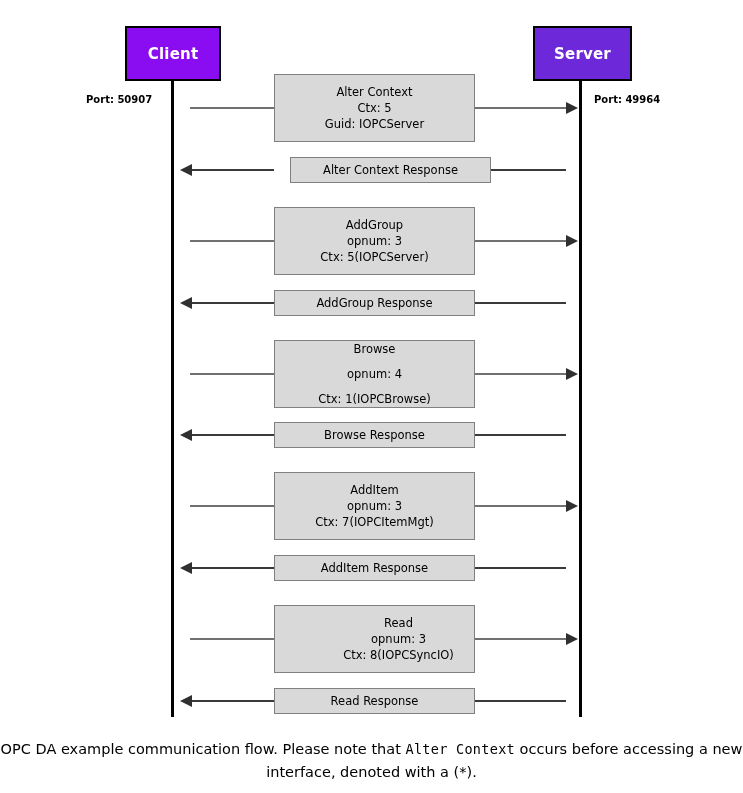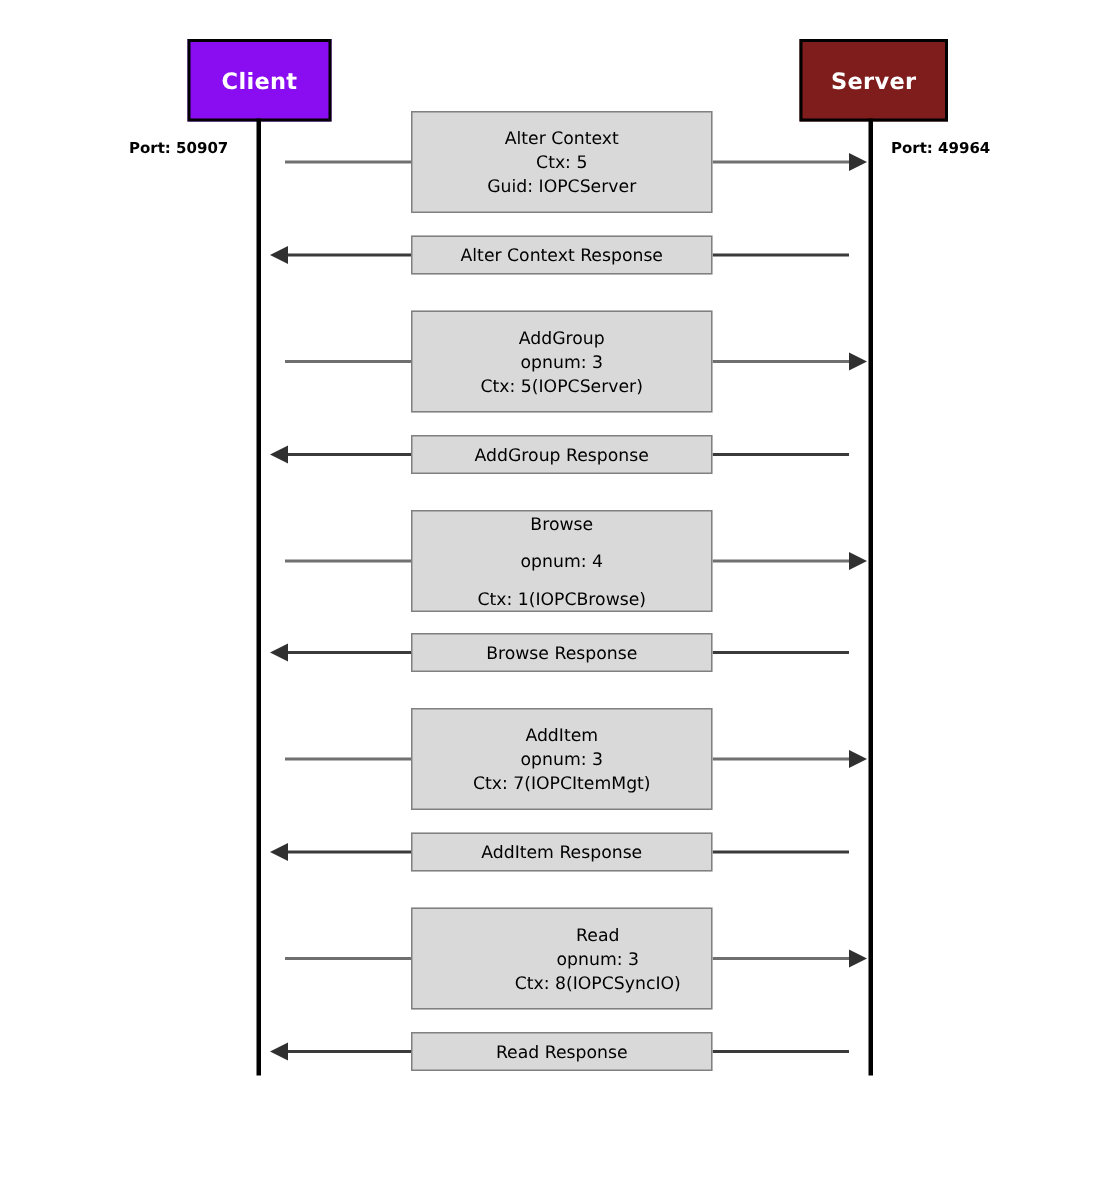--- a/index.html
+++ b/index.html
@@ -126,40 +126,40 @@
   }
 </style>
 </head>
 <body>
 
 <div id="canvas">
 
   <div id="client-box" class="actor-box" style="background: rgb(138, 12, 240);">
     <span>Client</span>
   </div>
-  <div id="server-box" class="actor-box" style="background: #7f1d1d;">
+  <div id="server-box" class="actor-box" style="background: #6d28d9;">
     <span>Server</span>
   </div>
 
   <div id="client-lifeline" class="lifeline"></div>
   <div id="server-lifeline" class="lifeline"></div>
 
   <div id="client-port" class="port-label">Port: 50907</div>
   <div id="server-port" class="port-label">Port: 49964</div>
 
   <div id="messages-layer">
       <div class="msg-box request" style="top: 74px;">
         <div class="line">Alter Context</div>
         <div class="line">Ctx: 5</div>
         <div class="line">Guid: IOPCServer</div>
       </div>
       <div class="conn" style="left: 190px; top: 107px; width: 84px;"></div>
       <div class="conn" style="left: 475px; top: 107px; width: 91px;"></div>
       <div class="arrow-head right" style="left: 566px; top: 102px;"></div>
-      <div class="msg-box response" style="top: 157px;">
+      <div class="msg-box response" style="top: 157px; margin-left: 16px;">
         <div class="line">Alter Context Response</div>
       </div>
       <div class="arrow-head left" style="left: 180px; top: 164px;"></div>
       <div class="conn dark" style="left: 192px; top: 169px; width: 82px;"></div>
       <div class="conn dark" style="left: 475px; top: 169px; width: 91px;"></div>
       <div class="msg-box request" style="top: 207px;">
         <div class="line">AddGroup</div>
         <div class="line">opnum: 3</div>
         <div class="line">Ctx: 5(IOPCServer)</div>
       </div>
@@ -209,14 +209,17 @@
       <div class="conn" style="left: 475px; top: 638px; width: 91px;"></div>
       <div class="arrow-head right" style="left: 566px; top: 633px;"></div>
       <div class="msg-box response" style="top: 688px;">
         <div class="line">Read Response</div>
       </div>
       <div class="arrow-head left" style="left: 180px; top: 695px;"></div>
       <div class="conn dark" style="left: 192px; top: 700px; width: 82px;"></div>
       <div class="conn dark" style="left: 475px; top: 700px; width: 91px;"></div>
     </div>
 
+  <div id="caption">
+    <span>OPC DA example communication flow. Please note that </span><span class="mono">Alter Context</span><span> occurs before accessing a new interface, denoted with a (*).</span>
+  </div>
 
 </div>
 
 </body></html>

